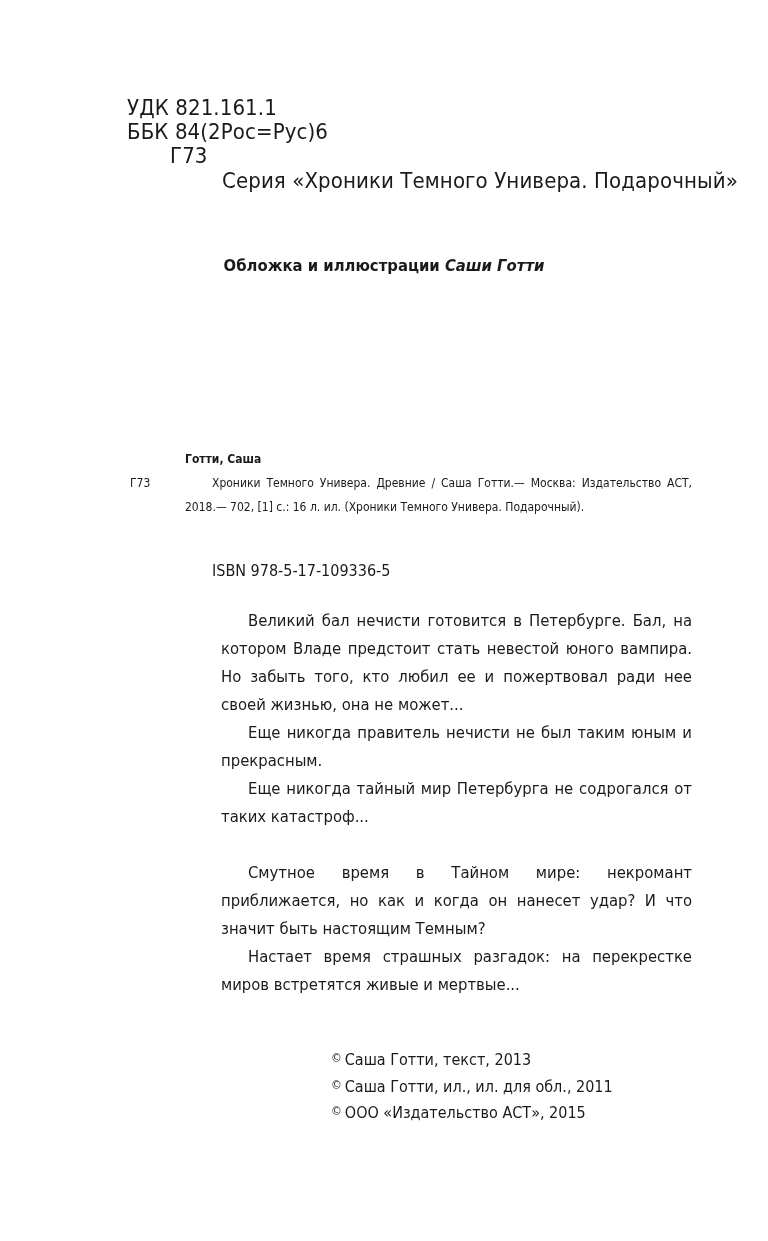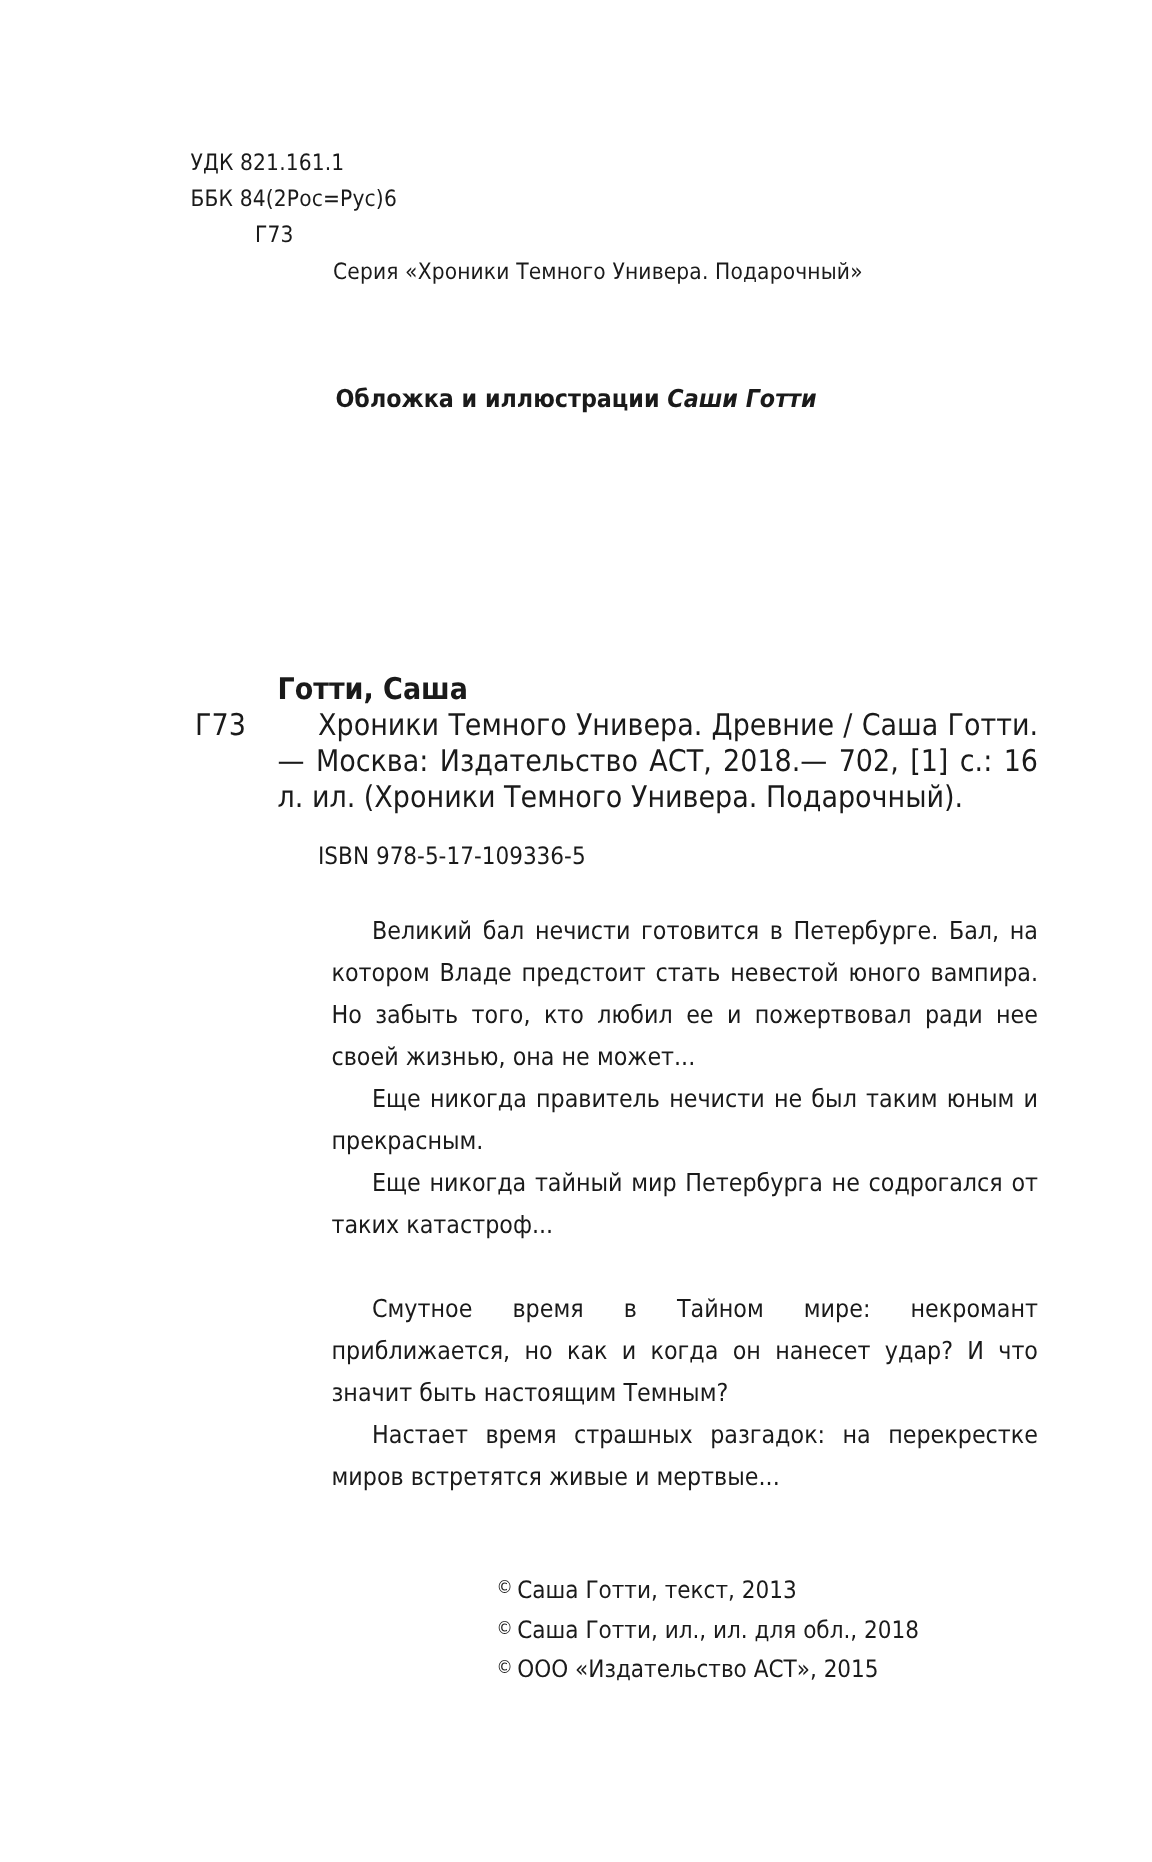--- a/index.html
+++ b/index.html
@@ -21,21 +21,21 @@
   .page {
     position: absolute;
     inset: 0;
   }
 
   
   .class-block {
     position: absolute;
     left: 127px;
     top: 96px;
-    font-size: 15px;
+    font-size: 22px;
     line-height: 24px;
     letter-spacing: 0.1px;
   }
   .class-line {
     white-space: nowrap;
   }
   .class-line.code-indent {
     padding-left: 43px;
   }
   .series-line {
@@ -58,21 +58,21 @@
   .credits .name {
     font-style: italic;
   }
 
   
   .cip {
     position: absolute;
     left: 130px;
     top: 447px;
     width: 562px;
-    font-size: 20px;
+    font-size: 12px;
     line-height: 24px;
   }
   .cip-author {
     font-weight: bold;
     margin-left: 55px;
   }
   .cip-body-row {
     position: relative;
   }
   .cip-label {
@@ -168,17 +168,17 @@
     <p class="last-of-group">Великий бал нечисти готовится в Петербурге. Бал, на ко­тором Владе предстоит стать невестой юного вампира. Но за­быть того, кто любил ее и пожертвовал ради нее своей жиз­нью, она не может...</p>
     <p class="last-of-group">Еще никогда правитель нечисти не был таким юным и пре­красным.</p>
     <p class="last-of-group">Еще никогда тайный мир Петербурга не содрогался от та­ких катастроф...</p>
     <div class="group-gap"></div>
     <p class="last-of-group">Смутное время в Тайном мире: некромант приближается, но как и когда он нанесет удар? И что значит быть настоящим Темным?</p>
     <p class="last-of-group">Настает время страшных разгадок: на перекрестке миров встретятся живые и мертвые...</p>
   </div>
 
   <div class="copyright">
     <div class="line"><span class="sym">©</span><span>Саша Готти, текст, 2013</span></div>
-    <div class="line"><span class="sym">©</span><span>Саша Готти, ил., ил. для обл., 2018</span></div>
+    <div class="line"><span class="sym">©</span><span>Саша Готти, ил., ил. для обл., 2011</span></div>
     <div class="line"><span class="sym">©</span><span>ООО «Издательство АСТ», 2015</span></div>
   </div>
 
 </div>
 
 </body></html>

